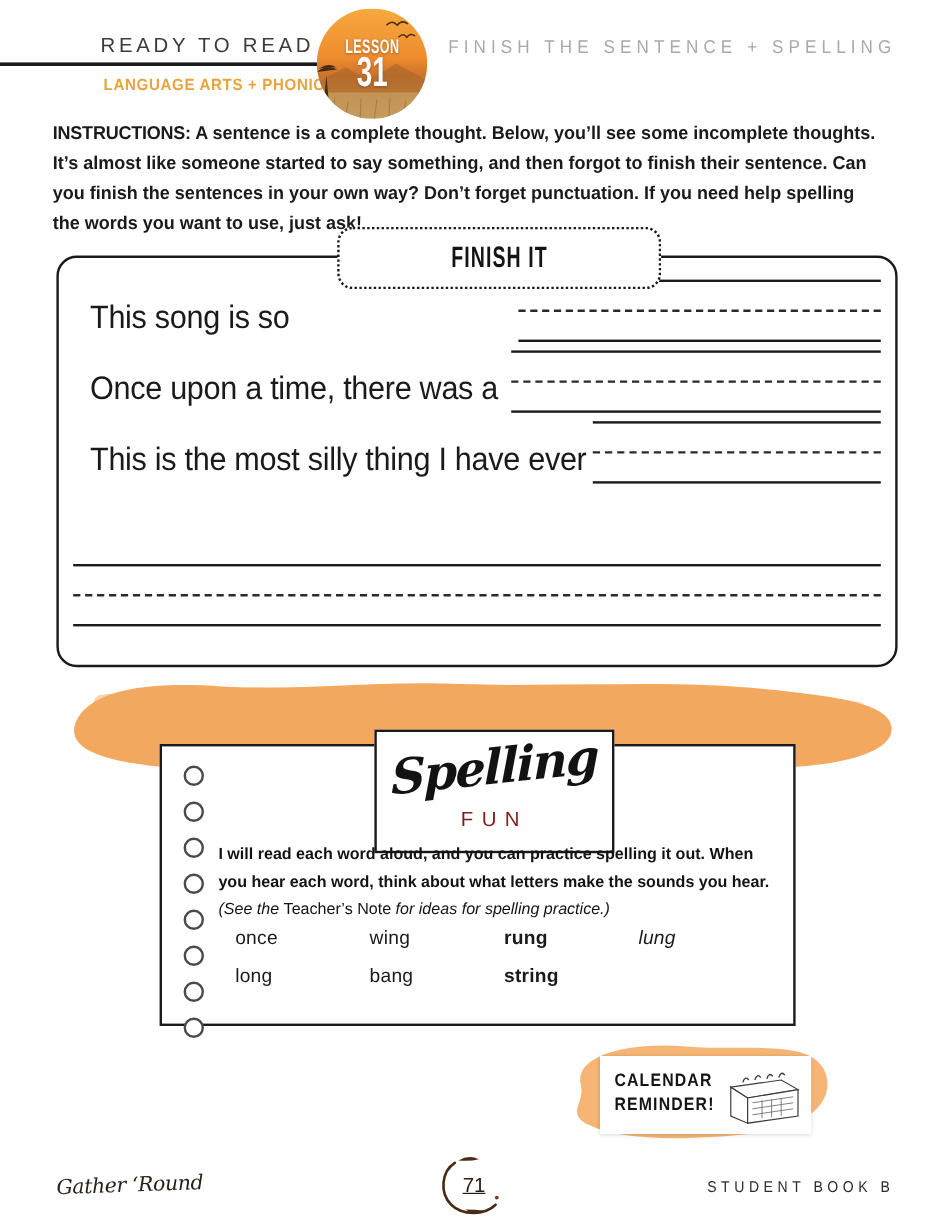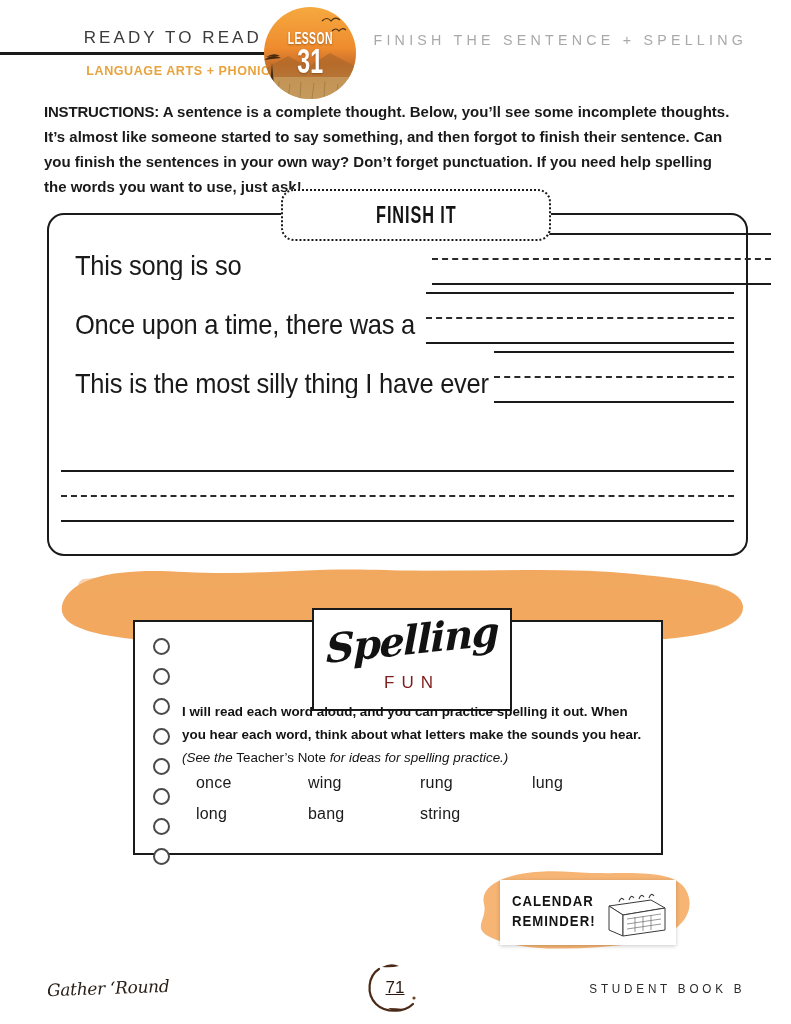--- a/index.html
+++ b/index.html
@@ -125,22 +125,22 @@
 
   .words{position:absolute;left:196px;top:768px;width:460px;}
   .wrow{display:flex;}
   .word{
     font-size:16px;color:#1a1a1a;font-weight:300;
     font-family:"Liberation Sans",sans-serif;
     text-align:left;letter-spacing:.2px;line-height:1.92;
   }
   .w0{width:112px;}
   .w1{width:112px;}
-  .w2{width:112px;}
-  .w3{width:112px;}
+  .w2{width:112px;font-weight:bold;}
+  .w3{width:112px;font-style:italic;}
 
   
   .cal-wrap{position:absolute;left:462px;top:862px;width:235px;height:96px;}
   .cal-blob{position:absolute;inset:0;}
   .cal-blob svg{display:block;width:100%;height:100%;}
   .cal-card{
     position:absolute;left:38px;top:18px;width:176px;height:65px;
     background:#fff;box-shadow:0 1px 4px rgba(0,0,0,.22);
   }
   .cal-txt{
@@ -221,21 +221,21 @@
       <div class="badge-num">31</div>
     </div>
   </div>
 
   <div class="instr">
     <span class="lead">INSTRUCTIONS:</span>
     <span>A sentence is a complete thought. Below, you’ll see some incomplete thoughts. It’s almost like someone started to say something, and then forgot to finish their sentence. Can you finish the sentences in your own way? Don’t forget punctuation. If you need help spelling the words you want to use, just ask!</span>
   </div>
 
   <div class="finish-box">
-    <div class="srow" style="top:18px;padding-left:37px;">
+    <div class="srow" style="top:18px;">
       <div class="sprompt">This song is so</div>
       <div class="guide" style="left:383px;">
         <div class="top"></div>
         <div class="mid"></div>
         <div class="bot"></div>
       </div>
     </div>
 
     <div class="srow" style="top:77px;">
       <div class="sprompt">Once upon a time, there was a</div>

